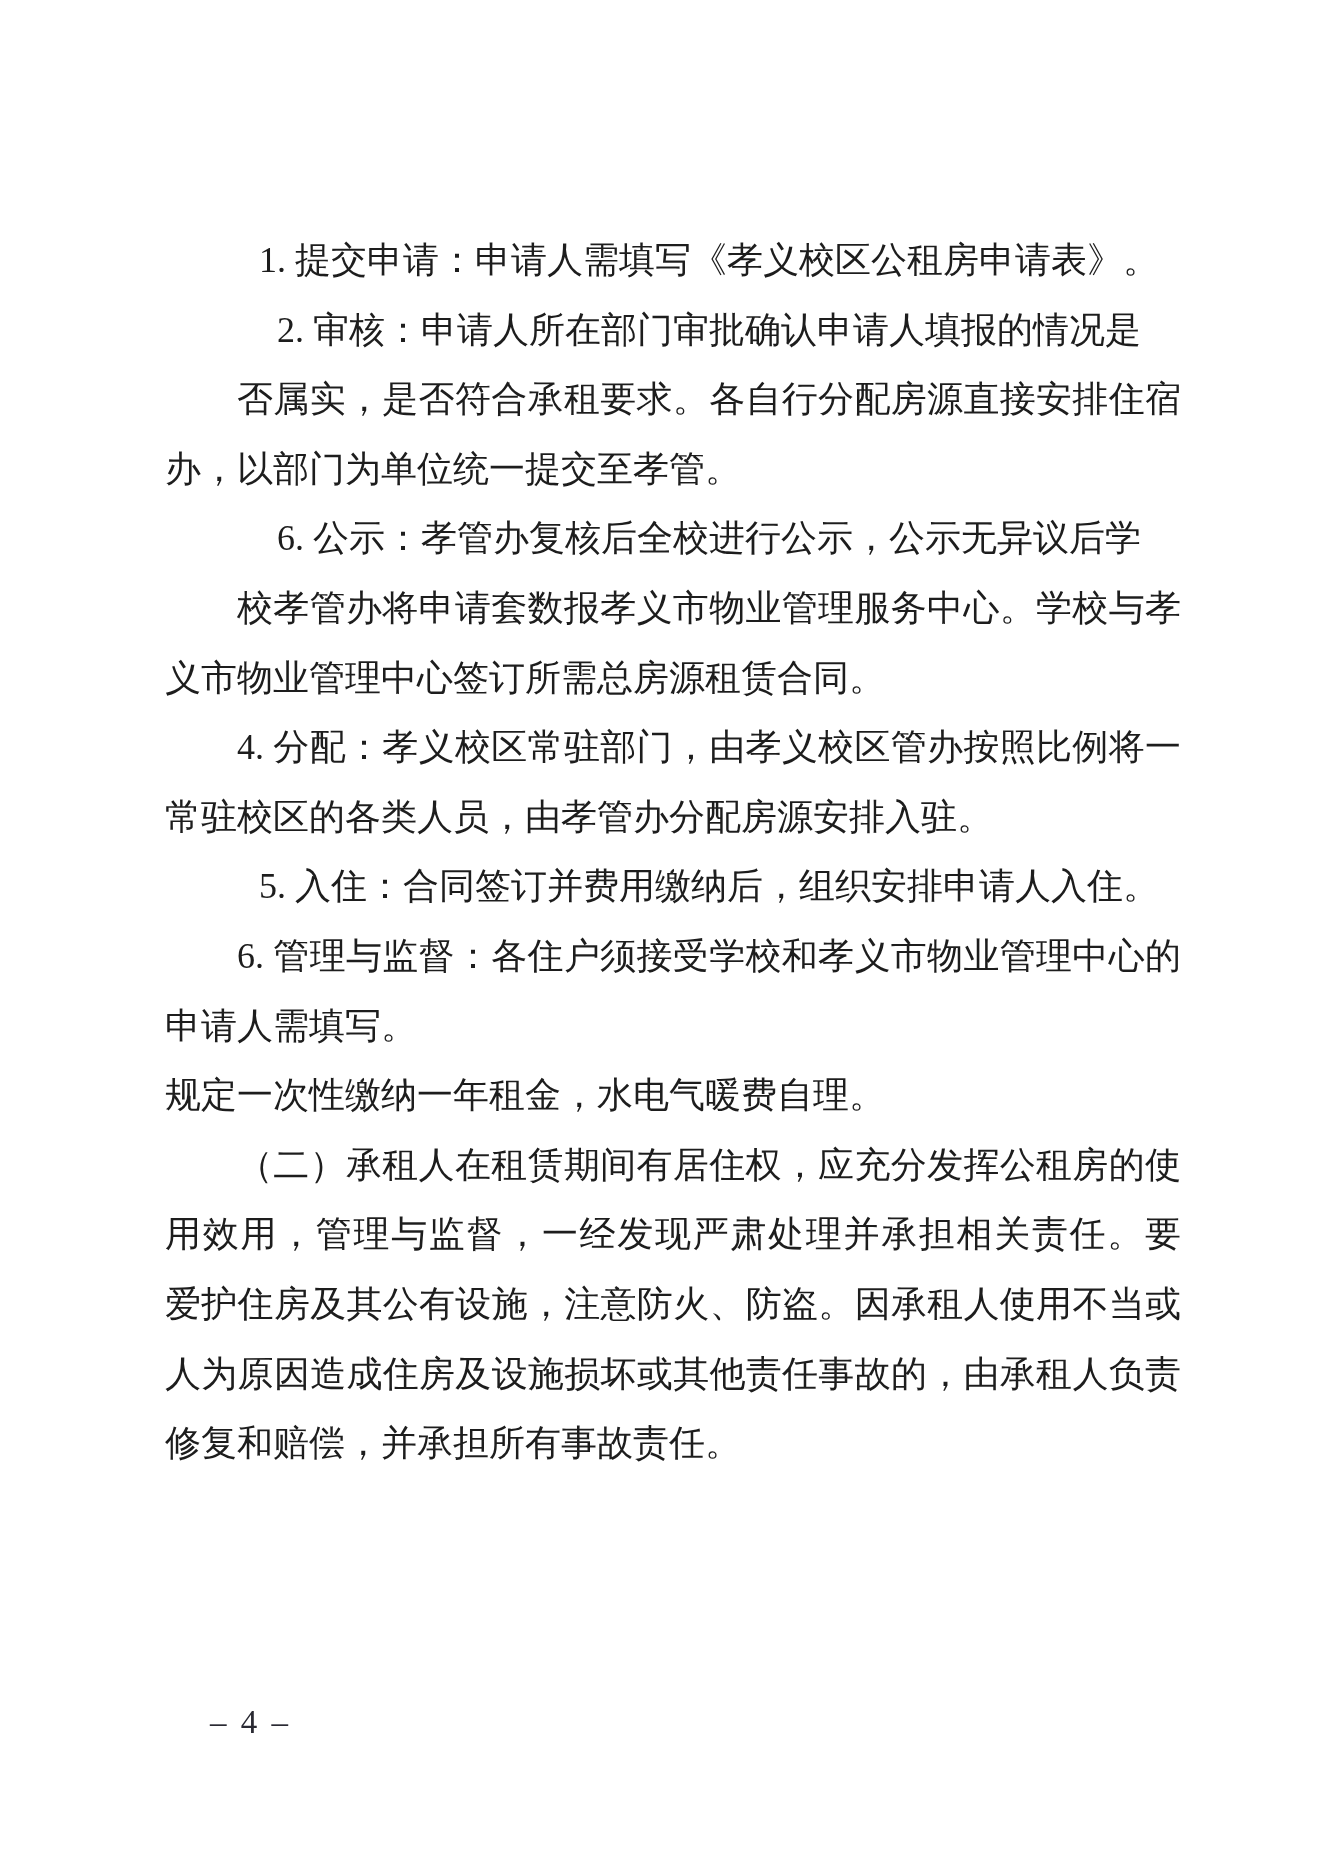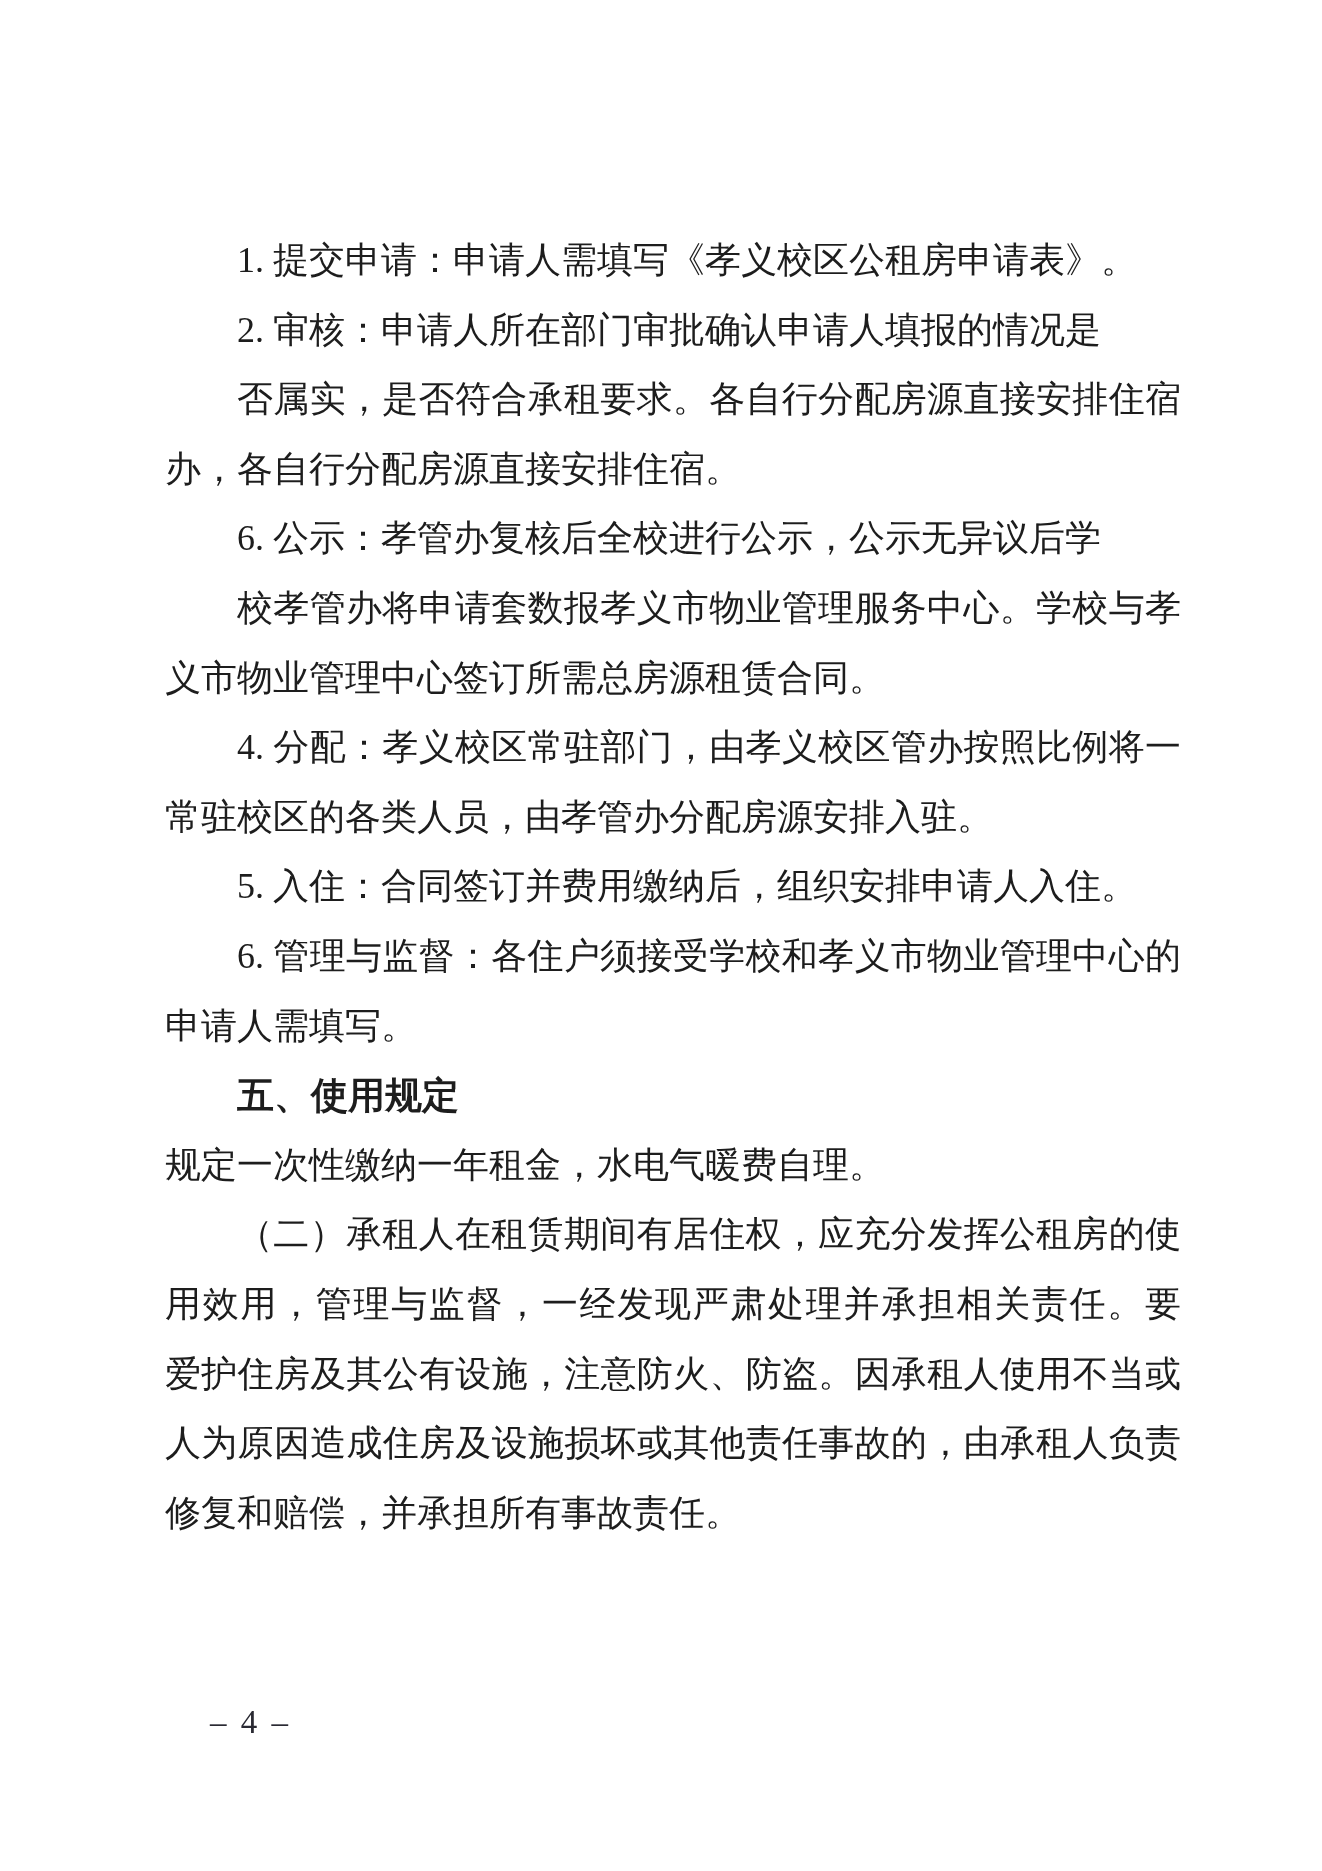--- a/index.html
+++ b/index.html
@@ -24,20 +24,21 @@
   }
   .line {
     height: 69.6px;
     line-height: 69.6px;
     font-size: 36px;
     overflow: hidden;
     white-space: normal;
   }
   .indent {
     padding-left: 72px;
+    text-align: center;
   }
   .just {
     text-align: justify;
     text-align-last: justify;
     text-justify: inter-character;
   }
   .heading {
     font-family: "Liberation Sans", sans-serif;
     font-weight: bold;
     font-size: 37px;
@@ -55,30 +56,29 @@
 </style>
 </head>
 <body>
 
 <div class="page">
 
   <div class="doc-body">
     <div class="line indent">1. 提交申请：申请人需填写《孝义校区公租房申请表》。</div>
     <div class="line indent">2. 审核：申请人所在部门审批确认申请人填报的情况是</div>
     <div class="line indent just">否属实，是否符合承租要求。各自行分配房源直接安排住宿</div>
-    <div class="line">办，各自行分配房源直接安排住宿。</div>
+    <div class="line">办，以部门为单位统一提交至孝管。</div>
     <div class="line indent">6. 公示：孝管办复核后全校进行公示，公示无异议后学</div>
     <div class="line indent just">校孝管办将申请套数报孝义市物业管理服务中心。学校与孝</div>
     <div class="line">义市物业管理中心签订所需总房源租赁合同。</div>
     <div class="line indent just">4. 分配：孝义校区常驻部门，由孝义校区管办按照比例将一</div>
     <div class="line">常驻校区的各类人员，由孝管办分配房源安排入驻。</div>
     <div class="line indent">5. 入住：合同签订并费用缴纳后，组织安排申请人入住。</div>
     <div class="line indent just">6. 管理与监督：各住户须接受学校和孝义市物业管理中心的</div>
     <div class="line">申请人需填写。</div>
-    <div class="line indent heading">五、使用规定</div>
     <div class="line">规定一次性缴纳一年租金，水电气暖费自理。</div>
     <div class="line indent just">（二）承租人在租赁期间有居住权，应充分发挥公租房的使</div>
     <div class="line just">用效用，管理与监督，一经发现严肃处理并承担相关责任。要</div>
     <div class="line just">爱护住房及其公有设施，注意防火、防盗。因承租人使用不当或</div>
     <div class="line just">人为原因造成住房及设施损坏或其他责任事故的，由承租人负责</div>
     <div class="line">修复和赔偿，并承担所有事故责任。</div>
   </div>
 
   <div class="page-footer">– 4 –</div>
 

